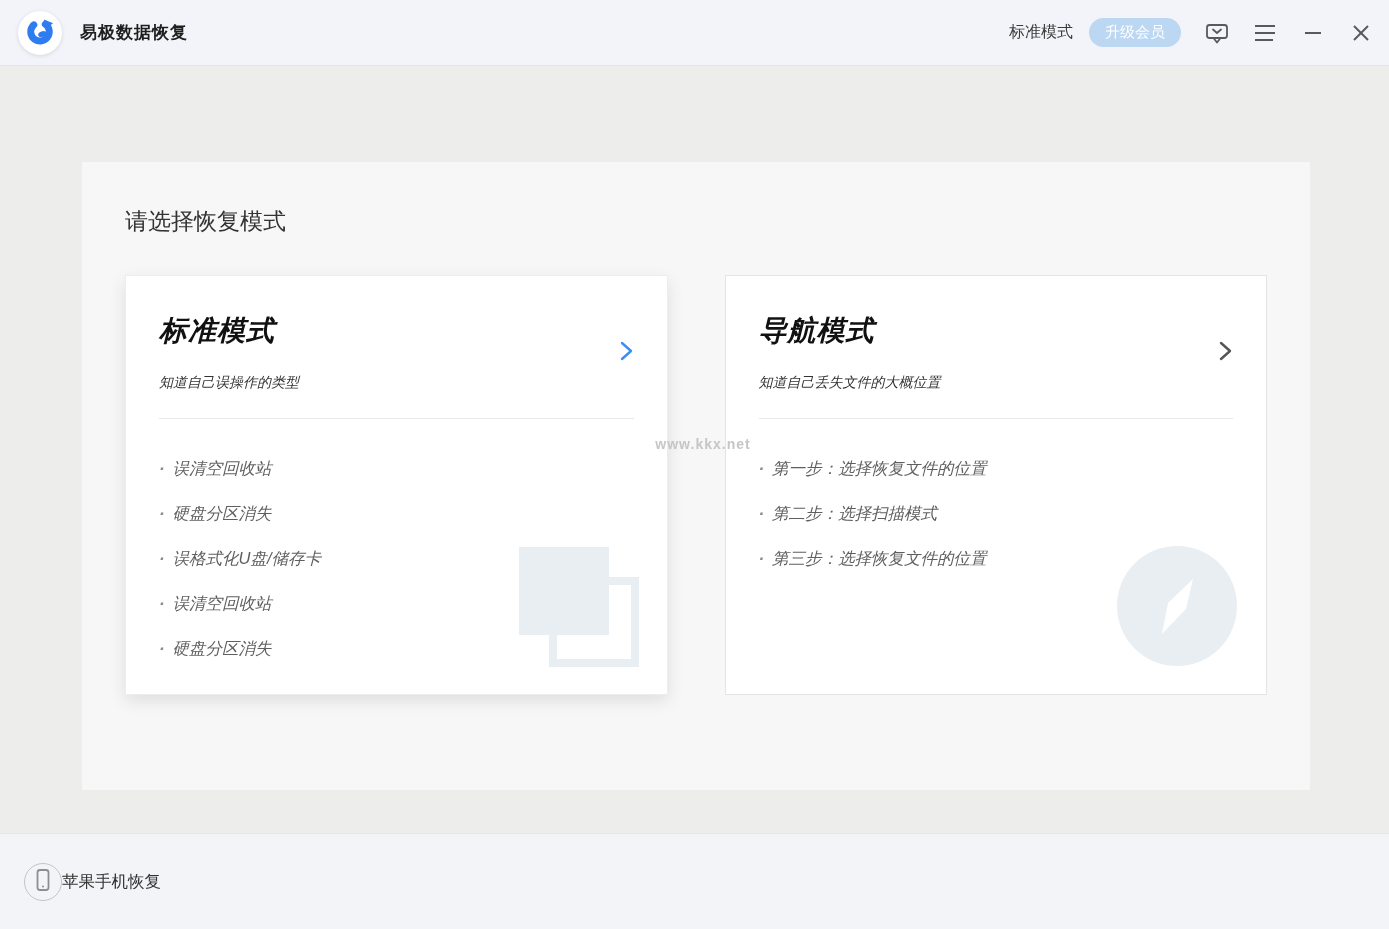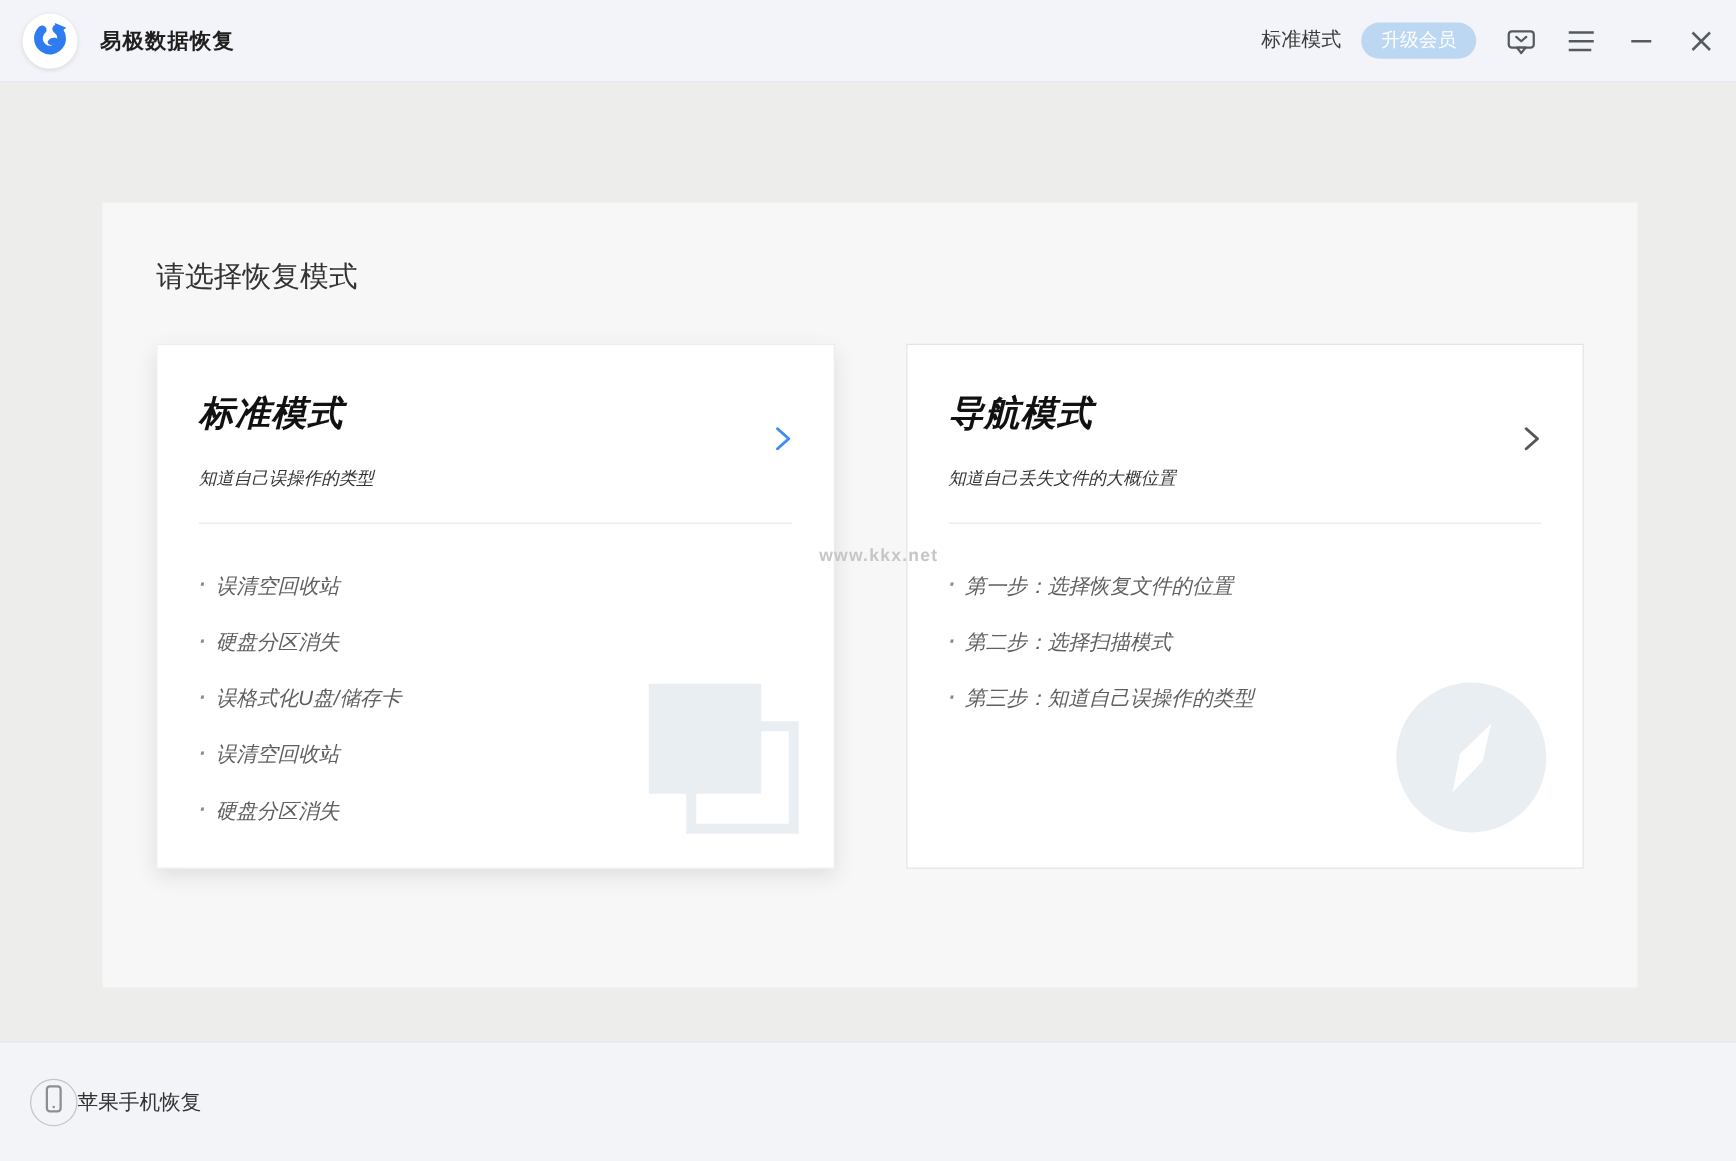--- a/index.html
+++ b/index.html
@@ -257,21 +257,21 @@
           <li>
             <span class="bullet">·</span>
             <span>第一步：选择恢复文件的位置</span>
           </li>
           <li>
             <span class="bullet">·</span>
             <span>第二步：选择扫描模式</span>
           </li>
           <li>
             <span class="bullet">·</span>
-            <span>第三步：知道自己误操作的类型</span>
+            <span>第三步：选择恢复文件的位置</span>
           </li>
         </ul>
       <span class="card-chevron">
         <svg width="22" height="22" viewBox="0 0 22 22">
           <polyline points="7,3 16,11 7,19" fill="none" class="chevron-default" stroke-width="2.4" stroke-linecap="round" stroke-linejoin="round"></polyline>
         </svg>
       </span>
       <div class="compass">
         <svg width="120" height="120" viewBox="0 0 120 120">
           <polygon points="76,33 51,57 45,88 69,63" fill="#ffffff"></polygon>

